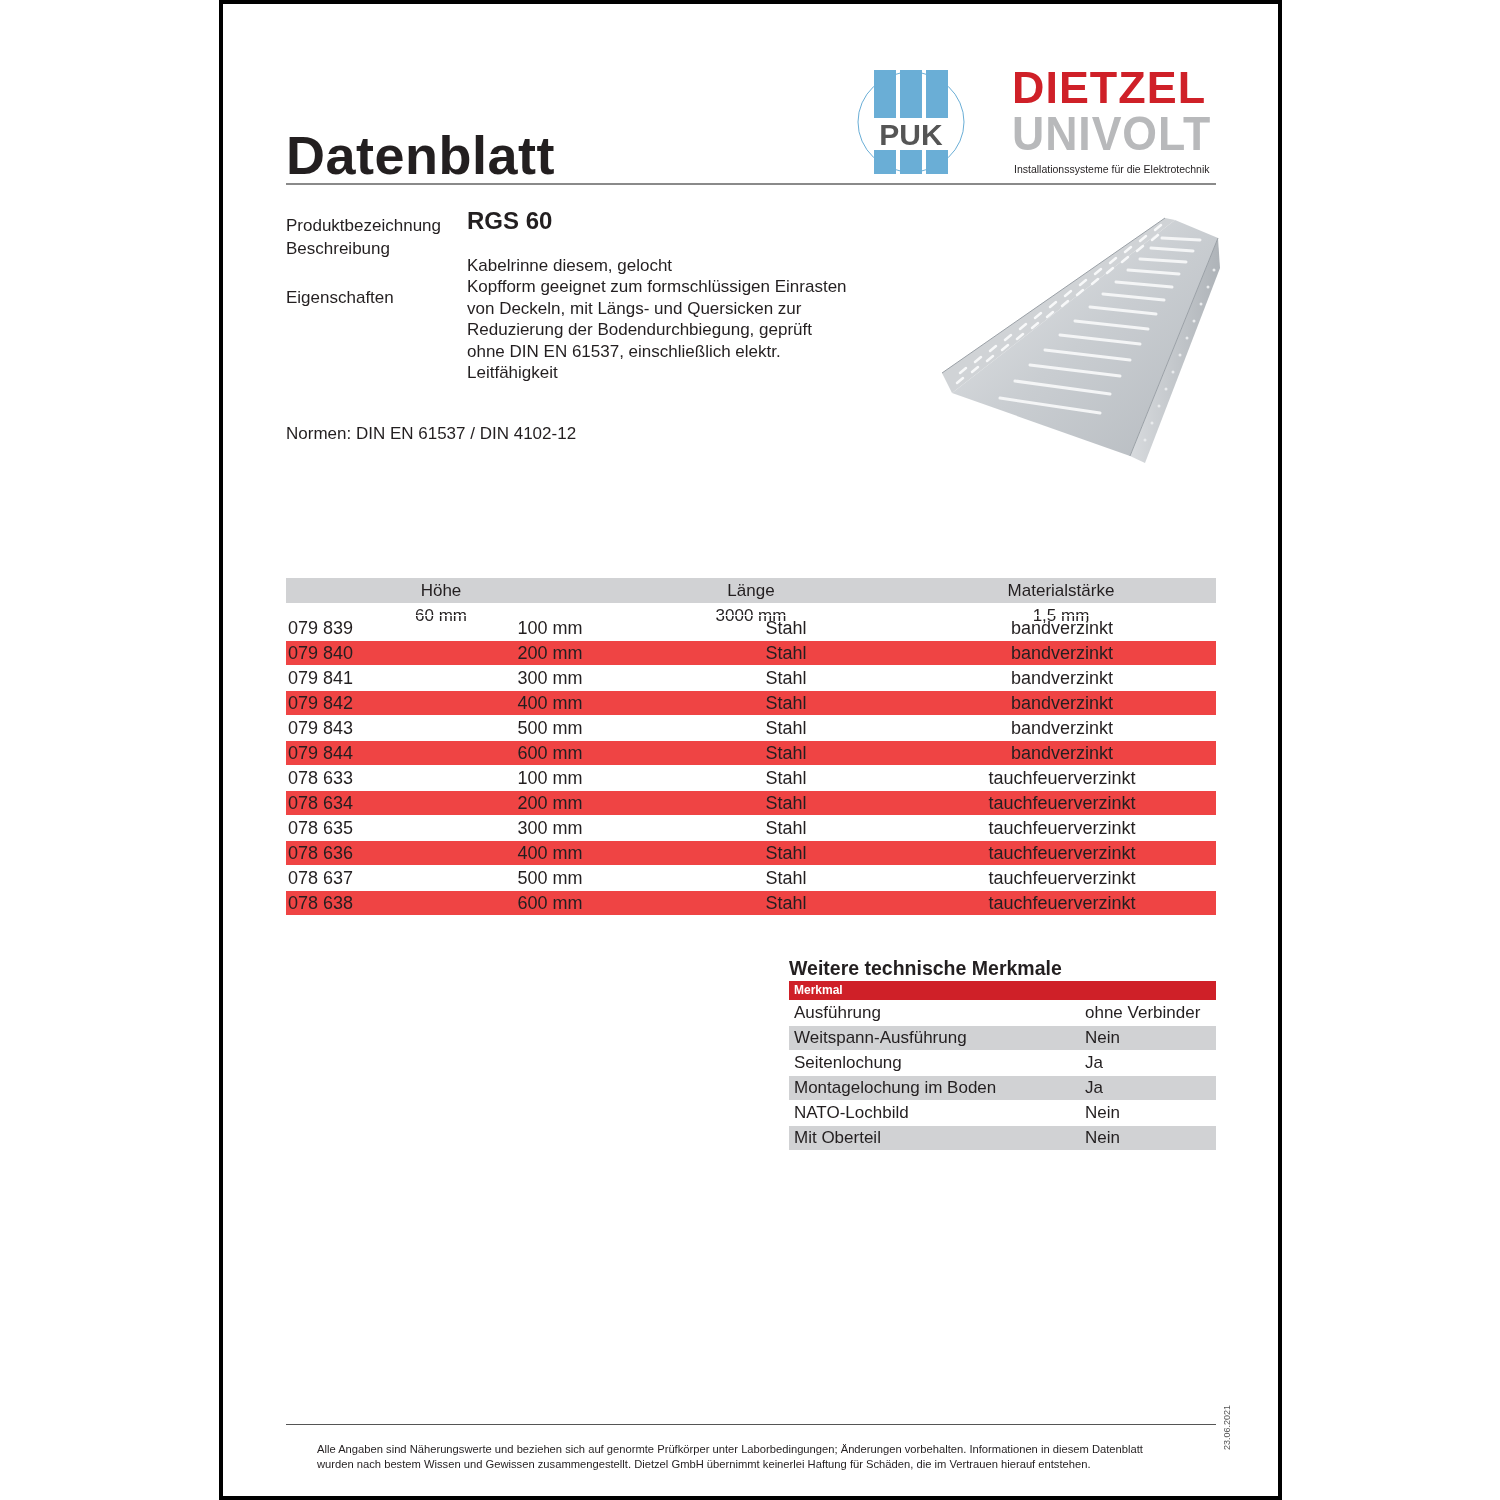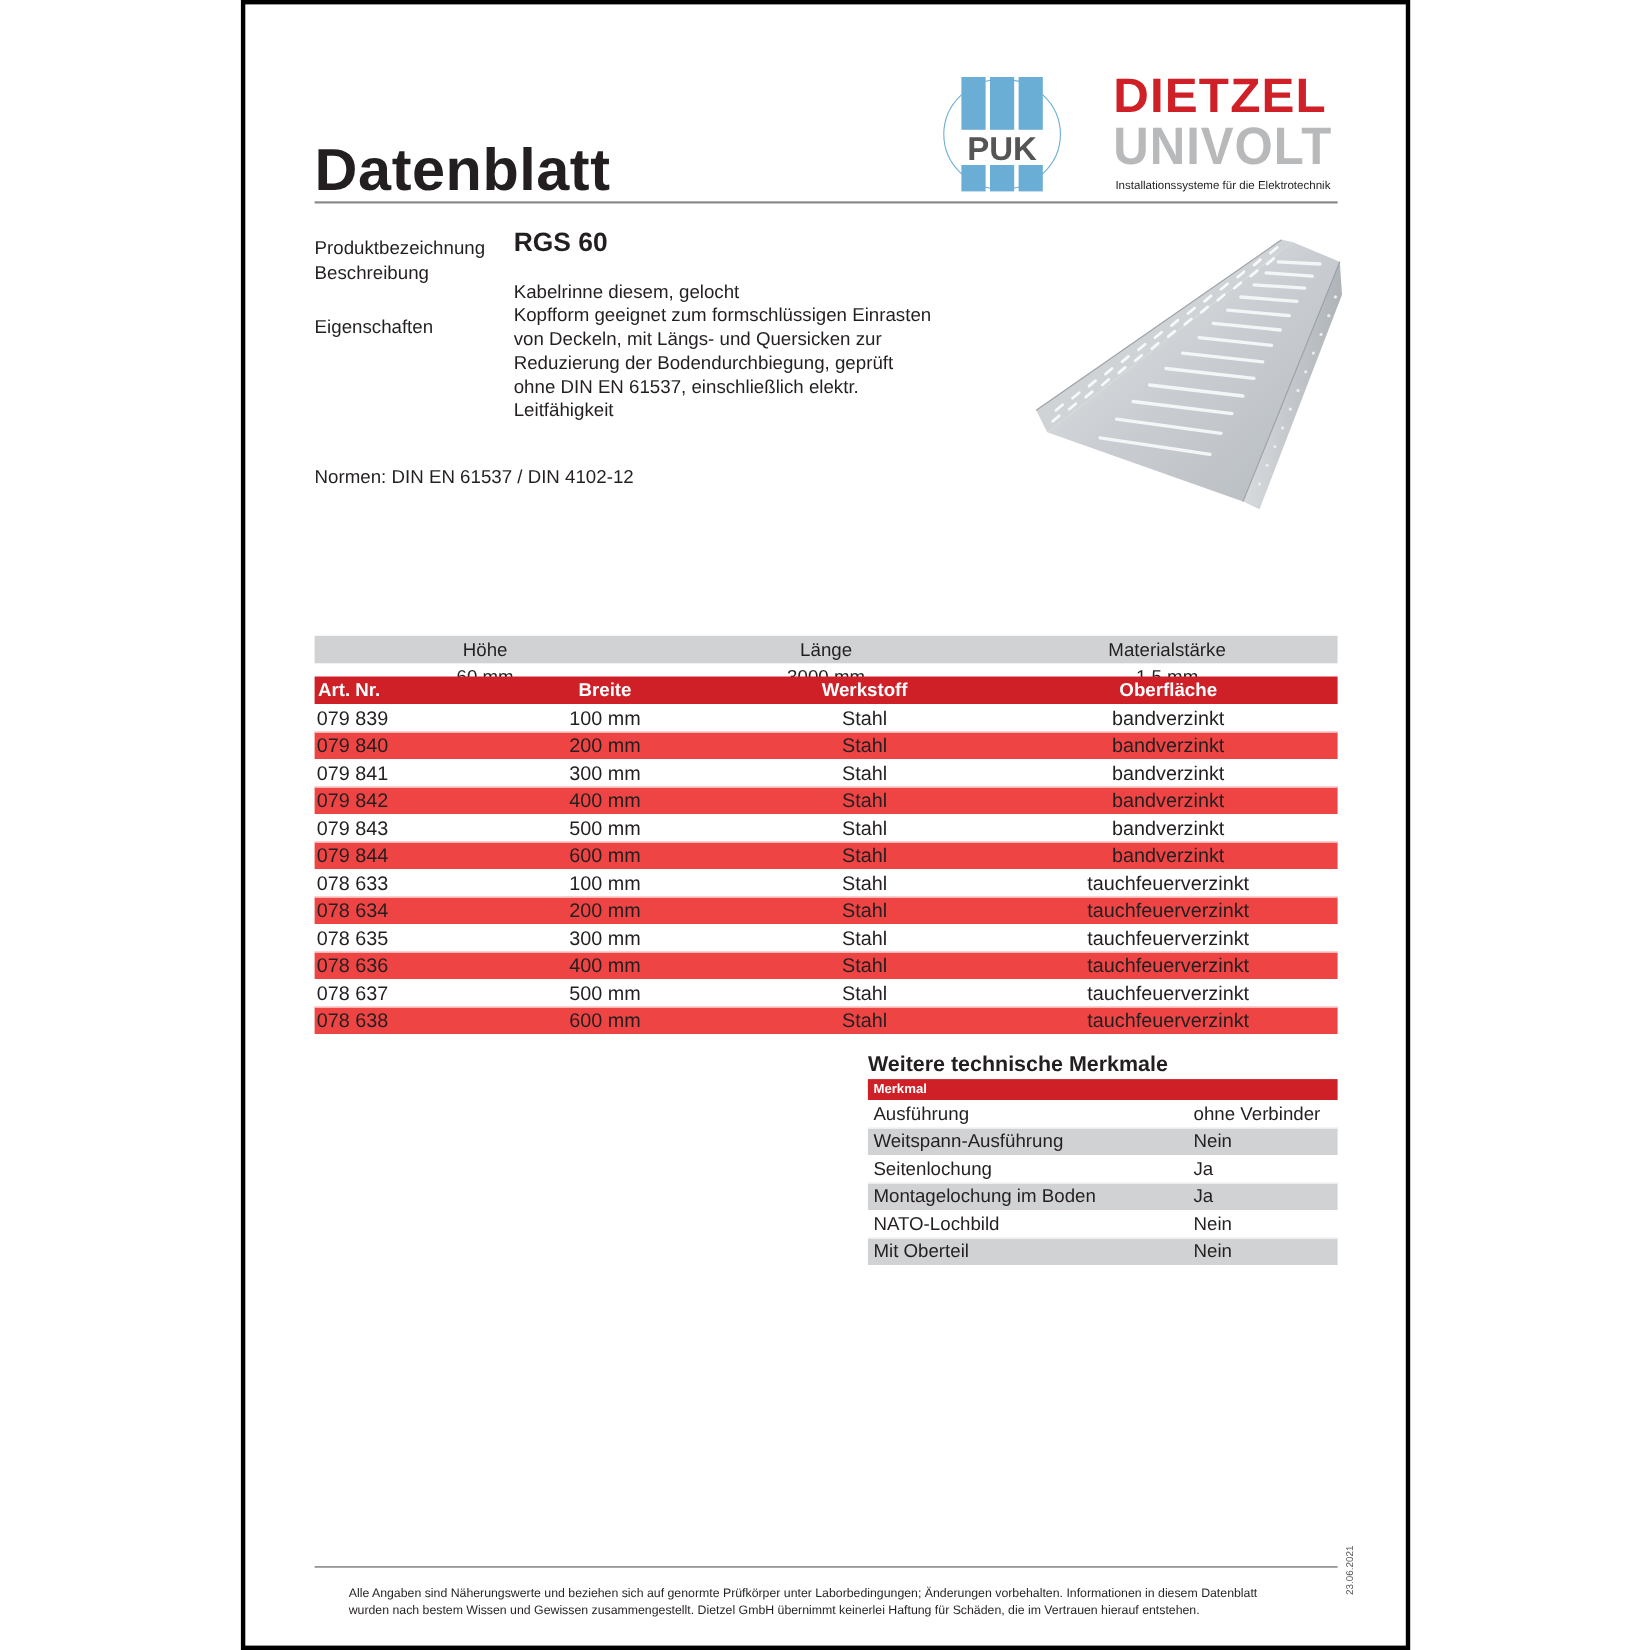--- a/index.html
+++ b/index.html
@@ -204,26 +204,20 @@
     <div class="dim-cell">Materialstärke</div>
   </div>
   <div class="dim-row">
     <div class="dim-cell">60 mm</div>
     <div class="dim-cell">3000 mm</div>
     <div class="dim-cell">1,5 mm</div>
   </div>
 </div>
 
 <div class="art-table">
-  <div class="art-head">
-    <div class="c1">Art. Nr.</div>
-    <div class="c2">Breite</div>
-    <div class="c3">Werkstoff</div>
-    <div class="c4">Oberfläche</div>
-  </div>
   <div class="art-row">
       <div class="c1">079 839</div>
       <div class="c2">100 mm</div>
       <div class="c3">Stahl</div>
       <div class="c4">bandverzinkt</div>
     </div>
   <div class="art-row alt">
       <div class="c1">079 840</div>
       <div class="c2">200 mm</div>
       <div class="c3">Stahl</div>

